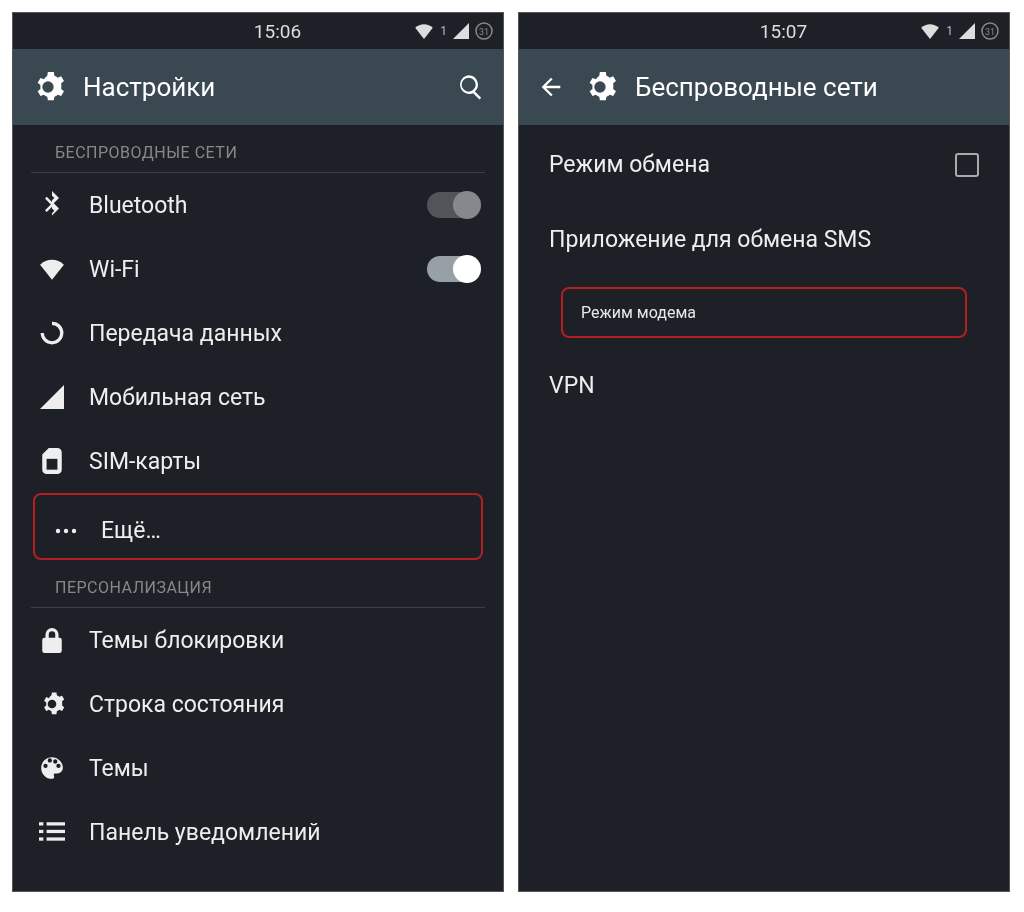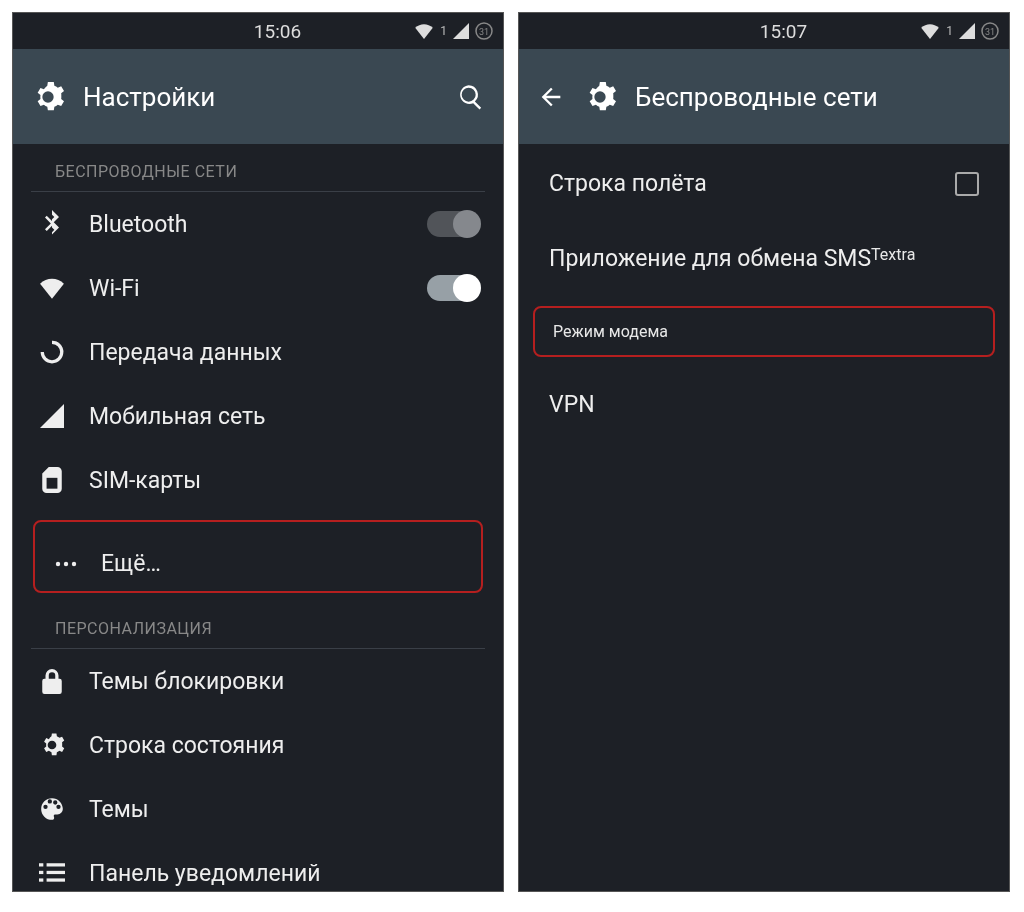--- a/index.html
+++ b/index.html
@@ -39,21 +39,21 @@
     right: 10px;
     top: 0;
     height: 100%;
     display: flex;
     align-items: center;
     gap: 6px;
   }
   .ic { display: inline-flex; align-items: center; justify-content: center; }
   
   .appbar {
-    height: 95px;
+    height: 76px;
     background: #3a4852;
     display: flex;
     align-items: center;
     padding: 0 18px;
     color: #fff;
     gap: 18px;
   }
   .appbar .title { font-size: 26px; flex: 1; }
   .appbar .actions { display: flex; gap: 18px; }
   
@@ -86,29 +86,29 @@
     top:-1px;
   }
   .toggle.on .knob { right:-2px; background:#fff; }
   .toggle.off .knob { right:-2px; background:#85888d; }
   .checkbox {
     width:24px; height:24px; border:2px solid #aaa; border-radius:3px;
   }
   .highlight {
     border: 2px solid #b51f1f;
     border-radius: 8px;
-    margin: 8px 20px;
-    padding: 28px 10px 14px 18px;
+    margin: 0 20px;
+    padding: 22px 10px 14px 18px;
   }
   .highlight .icon { width: 26px; }
-  .highlight-sub { margin: 12px 14px; padding: 14px 18px; text-align: center; }
+  .highlight-sub { margin: 12px 42px; padding: 14px 18px; text-align: center; }
   .row-indent { padding-left:30px; }
   .plain-row {
     padding: 22px 30px;
-    display:flex; flex-direction:row; gap:0;
+    display:flex; flex-direction:column; gap:16px;
   }
   .plain-row .label { font-size: 23px; color:#eee;}
   svg { display:block; }
 </style>
 </head>
 <body>
 
 <div class="phone">
   <div class="statusbar">
     <span class="time">15:06</span>
@@ -296,27 +296,26 @@
       <svg width="34" height="34" viewBox="0 0 24 24">
           <path fill="#fff" d="M12 8a4 4 0 100 8 4 4 0 000-8zm9.4 4c0 .5 0 1-.1 1.4l2 1.6-2 3.4-2.4-1a8 8 0 01-2.4 1.4l-.4 2.6H11.9l-.4-2.6a8 8 0 01-2.4-1.4l-2.4 1-2-3.4 2-1.6c-.1-.4-.1-.9-.1-1.4s0-1 .1-1.4l-2-1.6 2-3.4 2.4 1A8 8 0 0111.5 4l.4-2.6h4.2l.4 2.6a8 8 0 012.4 1.4l2.4-1 2 3.4-2 1.6c.1.4.1.9.1 1.4z"></path>
         </svg>
     </span>
     <span class="title">Беспроводные сети</span>
   </div>
 
   <div class="list">
 
     <div class="row row-indent" style="padding:26px 30px">
-      <span class="label">Строка полёта</span>
+      <span class="label">Режим обмена</span>
       <div class="checkbox"></div>
     </div>
 
     <div class="plain-row">
       <span class="label">Приложение для обмена SMS</span>
-      <span class="sub">Textra</span>
     </div>
 
     <div class="highlight highlight-sub" style="display:flex;align-items:center">
       <span class="label">Режим модема</span>
     </div>
 
     <div class="plain-row">
       <span class="label">VPN</span>
     </div>
 

